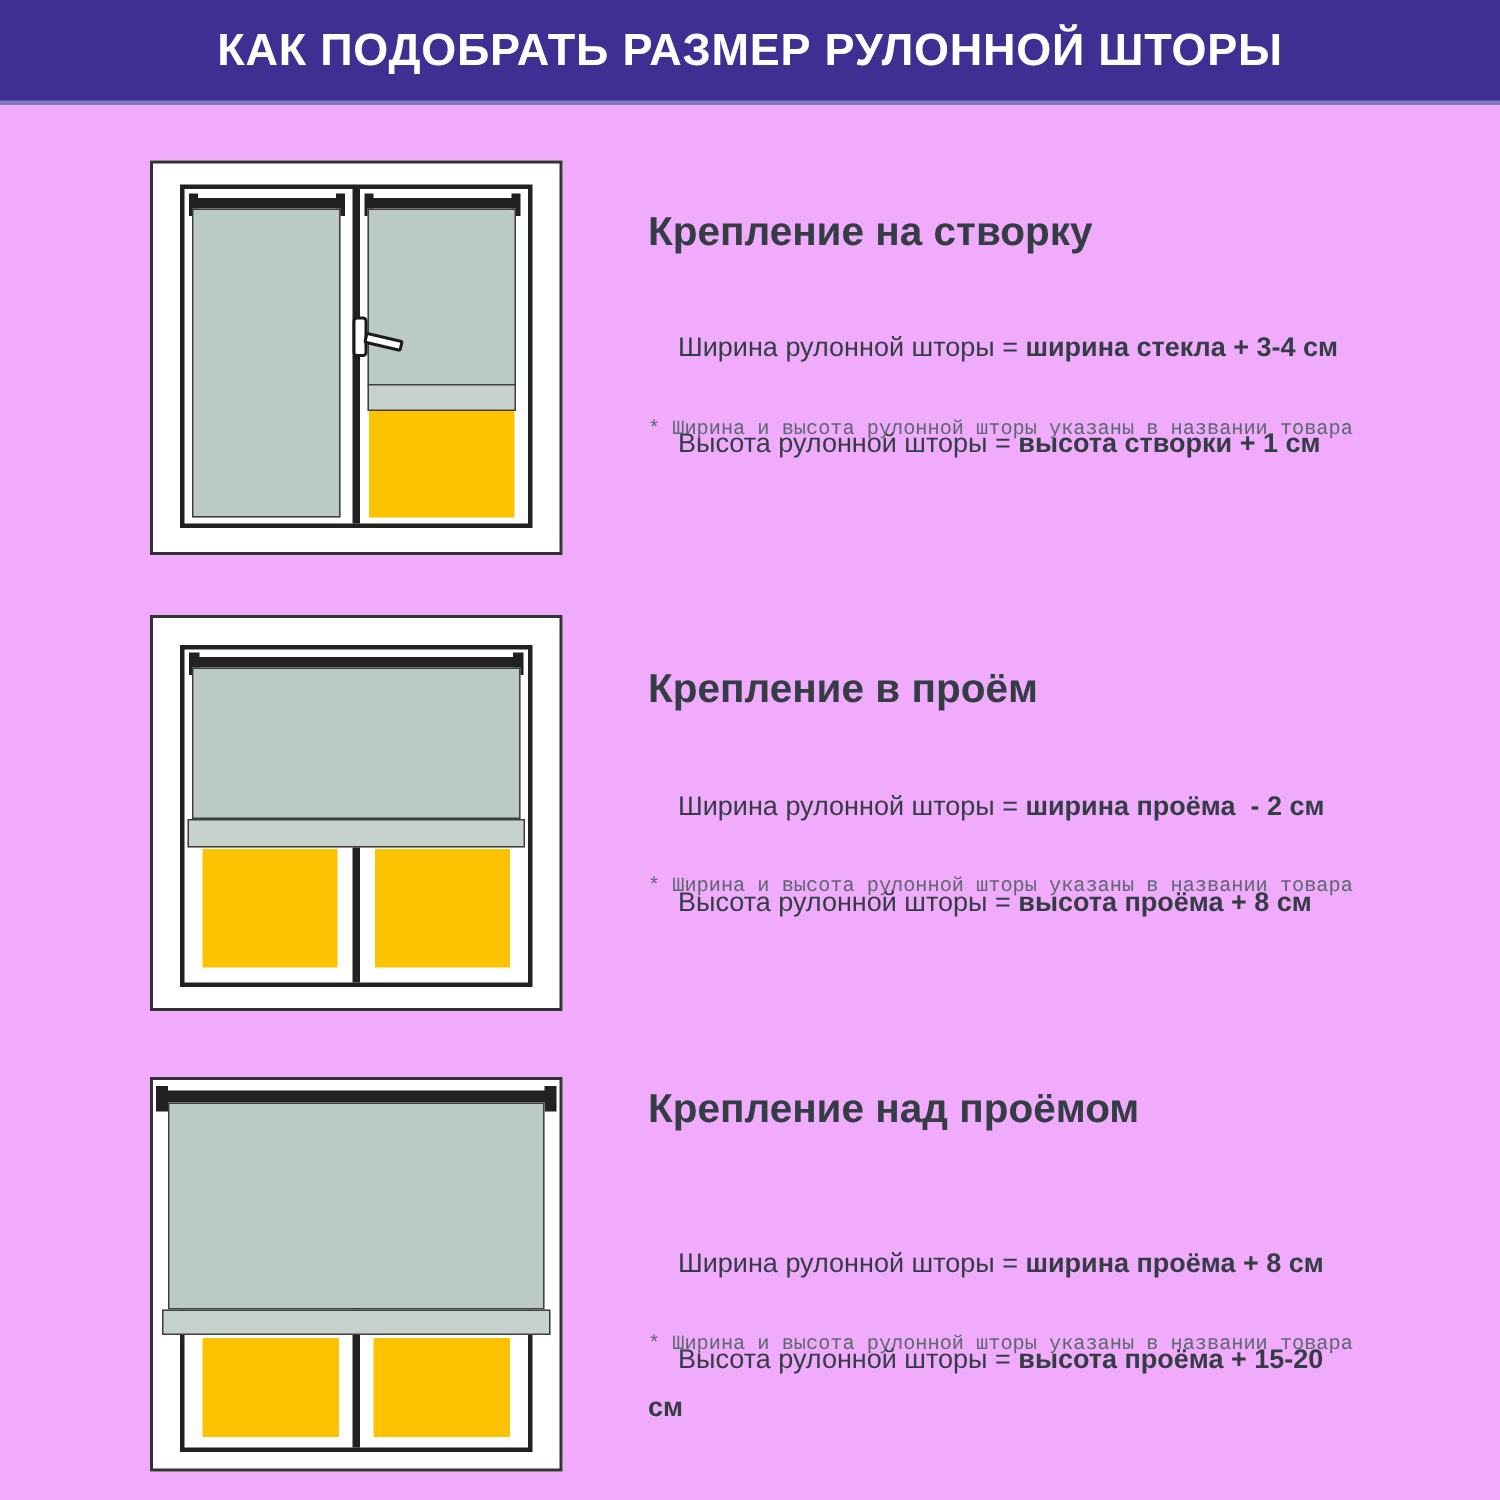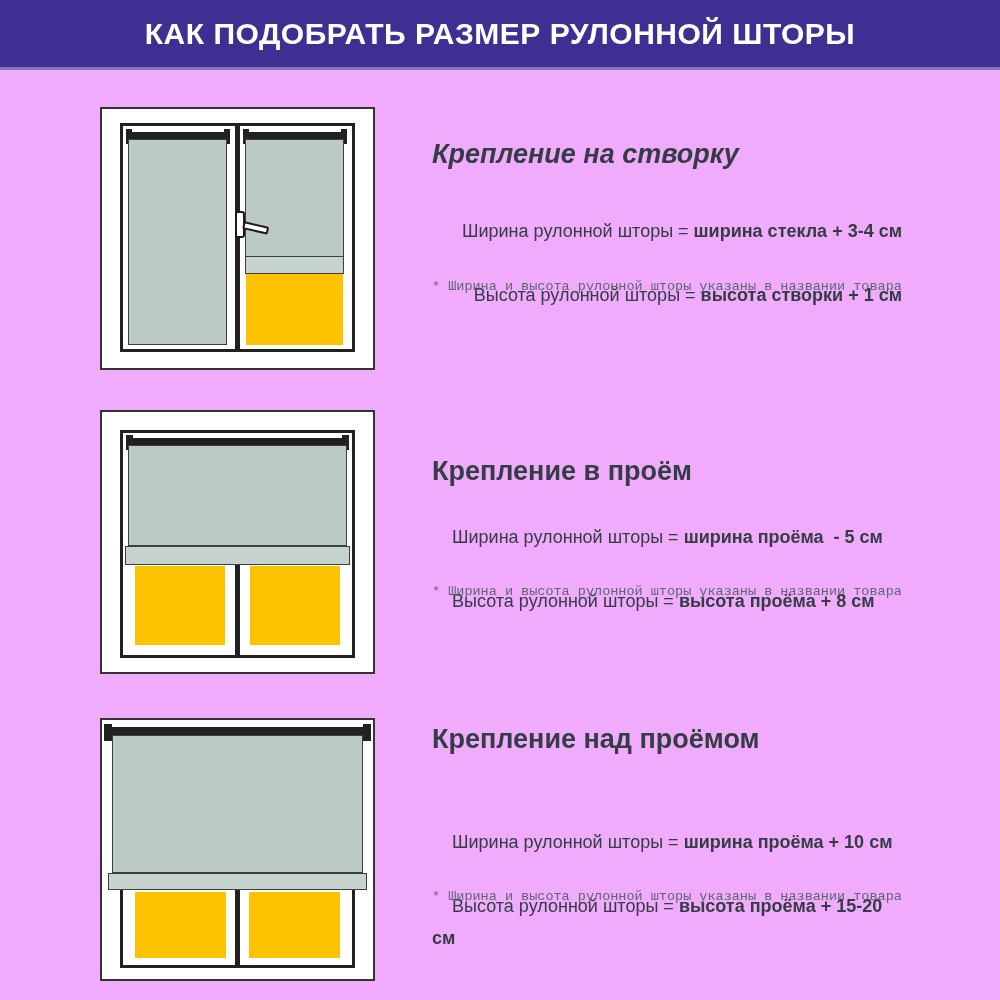--- a/index.html
+++ b/index.html
@@ -70,43 +70,43 @@
         <div class="rod-cap" style="left:101px;top:3px;width:6px;height:15px;"></div>
         <div class="fabric" style="left:5px;top:13px;width:99px;height:118px;"></div>
         <div class="bbar" style="left:5px;top:130px;width:99px;height:18px;"></div>
         <div class="glass" style="left:6px;top:148px;width:97px;height:71px;"></div>
         <div class="handle-base" style="left:-5px;top:85px;"></div>
         <div class="handle-lever" style="left:3px;top:95px;"></div>
       </div>
     </div>
   </div>
 
-  <div class="heading" style="top:139px;font-style:italic;">Крепление на створку</div>
-  <div class="formulas" style="top:183px;text-align:right;">
+  <div class="heading" style="top:139px;">Крепление на створку</div>
+  <div class="formulas" style="top:183px;">
     <span>Ширина рулонной шторы = </span><b>ширина стекла + 3-4 см</b><br>
     <span>Высота рулонной шторы = </span><b>высота створки + 1 см</b>
   </div>
   <div class="footnote" style="top:279px;">* Ширина и высота рулонной шторы указаны в названии товара</div>
 
   <div class="illu" style="top:410px;height:264px;">
     <div class="winframe" style="left:18px;top:18px;width:235px;height:228px;">
       <div class="rod-bar" style="left:4px;top:5px;width:221px;height:7px;"></div>
       <div class="rod-cap" style="left:3px;top:2px;width:7px;height:15px;"></div>
       <div class="rod-cap" style="left:219px;top:2px;width:7px;height:15px;"></div>
       <div class="fabric" style="left:5px;top:12px;width:219px;height:101px;"></div>
       <div class="bbar" style="left:2px;top:113px;width:225px;height:19px;"></div>
       <div class="mullion" style="left:112px;top:132px;width:5px;height:90px;"></div>
       <div class="glass" style="left:12px;top:133px;width:90px;height:79px;"></div>
       <div class="glass" style="left:127px;top:133px;width:90px;height:79px;"></div>
     </div>
   </div>
 
-  <div class="heading" style="top:456px;">Крепление в проём</div>
+  <div class="heading" style="top:444px;">Крепление в проём</div>
   <div class="formulas" style="top:489px;">
-    <span>Ширина рулонной шторы = </span><b>ширина проёма  - 5 см</b><br>
+    <span>Ширина рулонной шторы = </span><b>ширина проёма  - 2 см</b><br>
     <span>Высота рулонной шторы = </span><b>высота проёма + 8 см</b>
   </div>
   <div class="footnote" style="top:584px;">* Ширина и высота рулонной шторы указаны в названии товара</div>
 
   <div class="illu" style="top:718px;height:263px;">
 
     <div class="winframe" style="left:18px;top:22px;width:235px;height:226px;z-index:1;">
       <div class="mullion" style="left:112px;top:0;width:5px;height:220px;"></div>
       <div class="glass" style="left:12px;top:147px;width:91px;height:66px;"></div>
       <div class="glass" style="left:126px;top:147px;width:91px;height:66px;"></div>
@@ -114,18 +114,18 @@
 
     <div class="rod-bar" style="left:4px;top:7px;width:263px;height:8px;z-index:2;"></div>
     <div class="rod-cap" style="left:2px;top:4px;width:8px;height:17px;z-index:2;"></div>
     <div class="rod-cap" style="left:261px;top:4px;width:8px;height:17px;z-index:2;"></div>
     <div class="fabric" style="left:10px;top:15px;width:251px;height:138px;z-index:2;"></div>
     <div class="bbar" style="left:6px;top:153px;width:259px;height:17px;z-index:2;"></div>
   </div>
 
   <div class="heading" style="top:724px;">Крепление над проёмом</div>
   <div class="formulas" style="top:794px;">
-    <span>Ширина рулонной шторы = </span><b>ширина проёма + 10 см</b><br>
+    <span>Ширина рулонной шторы = </span><b>ширина проёма + 8 см</b><br>
     <span>Высота рулонной шторы = </span><b>высота проёма + 15-20 см</b>
   </div>
   <div class="footnote" style="top:889px;">* Ширина и высота рулонной шторы указаны в названии товара</div>
 
 </div>
 
 </body></html>

